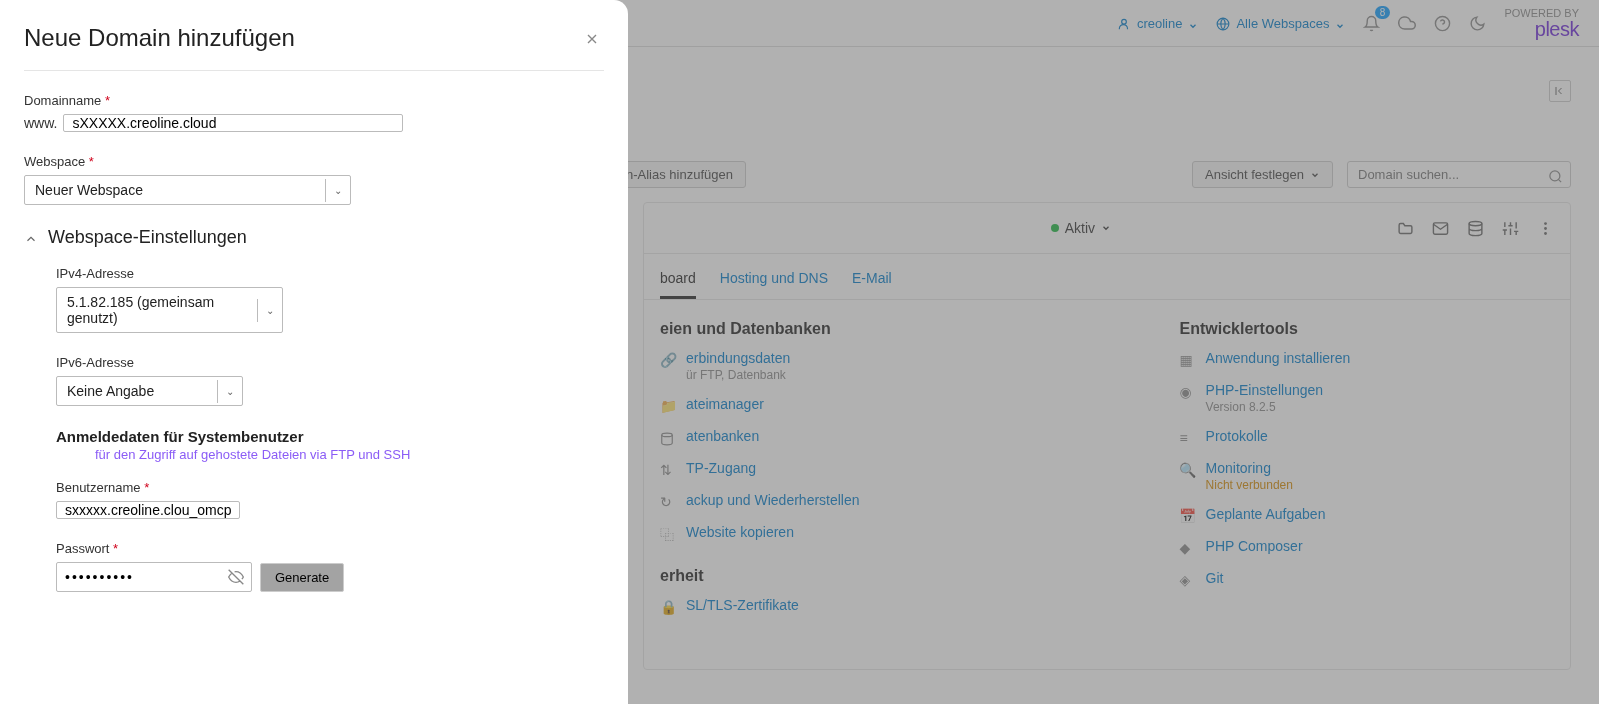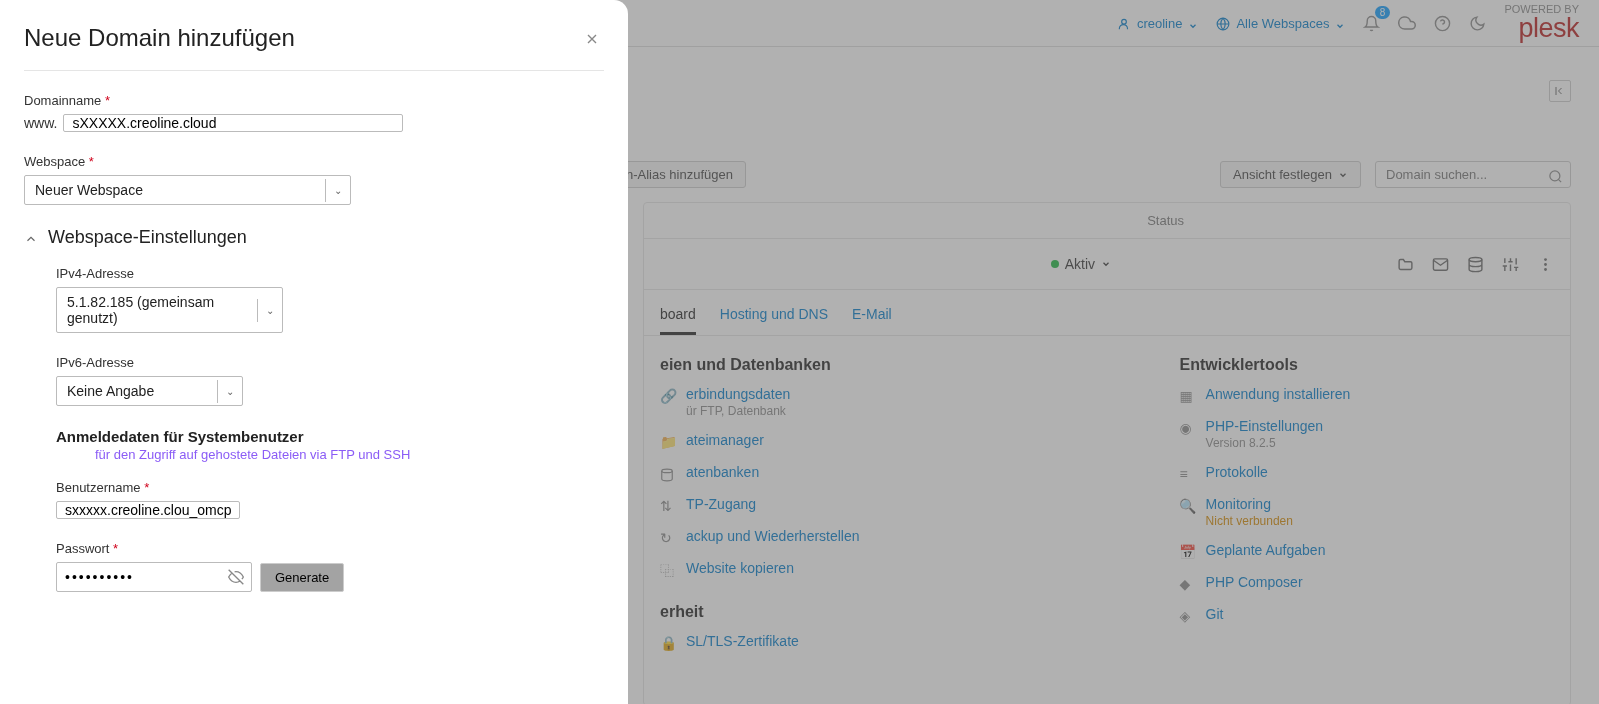--- a/index.html
+++ b/index.html
@@ -5,27 +5,27 @@
 * { box-sizing: border-box; margin: 0; padding: 0; }
 body { font-family: -apple-system, BlinkMacSystemFont, "Segoe UI", Arial, sans-serif; font-size: 14px; color: #222; background: #fff; width: 1599px; height: 704px; overflow: hidden; position: relative; }
 
 
 .page-bg { position: absolute; inset: 0; background: #fff; }
 .topbar { height: 47px; border-bottom: 1px solid #ddd; display: flex; justify-content: flex-end; align-items: center; padding: 0 20px; gap: 18px; color: #555; }
 .topbar .link { display: flex; align-items: flex-end; gap: 6px; color: #007bca; font-size: 13px; cursor: pointer; }
 .topbar .iconbtn { color: #888; cursor: pointer; position: relative; }
 .topbar .badge { position: absolute; top: -8px; right: -10px; background: #0d9cff; color: #fff; border-radius: 10px; font-size: 10px; padding: 1px 5px; }
 .topbar .plesk { font-size: 11px; color: #888; text-align: right; line-height: 1; }
-.topbar .plesk .big { font-size: 27px; color: #b91c1c; letter-spacing: -0.5px; }
+.topbar .plesk .big { font-size: 20px; color: #6d28d9; letter-spacing: -0.5px; }
 
 .main { padding: 24px 28px; }
 .main-header { display: flex; justify-content: space-between; align-items: flex-start; margin-top: 90px; }
 .pill-btn { background: #f4f4f4; border: 1px solid #ccc; border-radius: 3px; padding: 5px 12px; font-size: 13px; color: #444; display: inline-flex; align-items: center; gap: 6px; cursor: pointer; }
 .search-wrap { position: relative; }
-.search-input { width: 196px; padding: 5px 30px 5px 10px; border: 1px solid #ccc; border-radius: 3px; font-size: 13px; }
+.search-input { width: 224px; padding: 5px 30px 5px 10px; border: 1px solid #ccc; border-radius: 3px; font-size: 13px; }
 .search-icon { position: absolute; right: 8px; top: 6px; color: #888; }
 
 .card { border: 1px solid #e5e5e5; border-radius: 4px; margin-top: 14px; margin-left: 615px; }
 .card-head { display: flex; justify-content: space-between; align-items: center; padding: 10px 16px; border-bottom: 1px solid #e5e5e5; }
 .status-col { display: flex; align-items: center; color: #777; font-size: 13px; }
 .card-row { display: flex; align-items: center; padding: 16px 16px; border-bottom: 1px solid #e5e5e5; gap: 16px; }
 .status-val { display: flex; align-items: center; gap: 6px; color: #333; }
 .dot-green { width: 8px; height: 8px; background: #1cb841; border-radius: 50%; display: inline-block; }
 .row-icons { margin-left: auto; display: flex; gap: 18px; color: #666; }
 .row-icons span { cursor: pointer; }
@@ -158,24 +158,20 @@
             <svg width="15" height="15" viewBox="0 0 24 24" fill="none" stroke="currentColor" stroke-width="2">
                 <circle cx="11" cy="11" r="8"></circle>
                 <path d="M21 21l-4.35-4.35"></path>
               </svg>
           </span>
         </div>
       </div>
     </div>
 
     <div class="card">
-      <div class="card-head">
-        <div></div>
-        <div class="status-col" style="margin-right:370px;">Status</div>
-      </div>
       <div class="card-row">
         <div style="flex:1;"></div>
         <div class="status-val" style="margin-right:270px;">
           <span class="dot-green"></span>
           <span>Aktiv</span>
           <svg width="10" height="10" viewBox="0 0 24 24" fill="none" stroke="currentColor" stroke-width="3">
               <path d="M6 9l6 6 6-6"></path>
             </svg>
         </div>
         <div class="row-icons">

